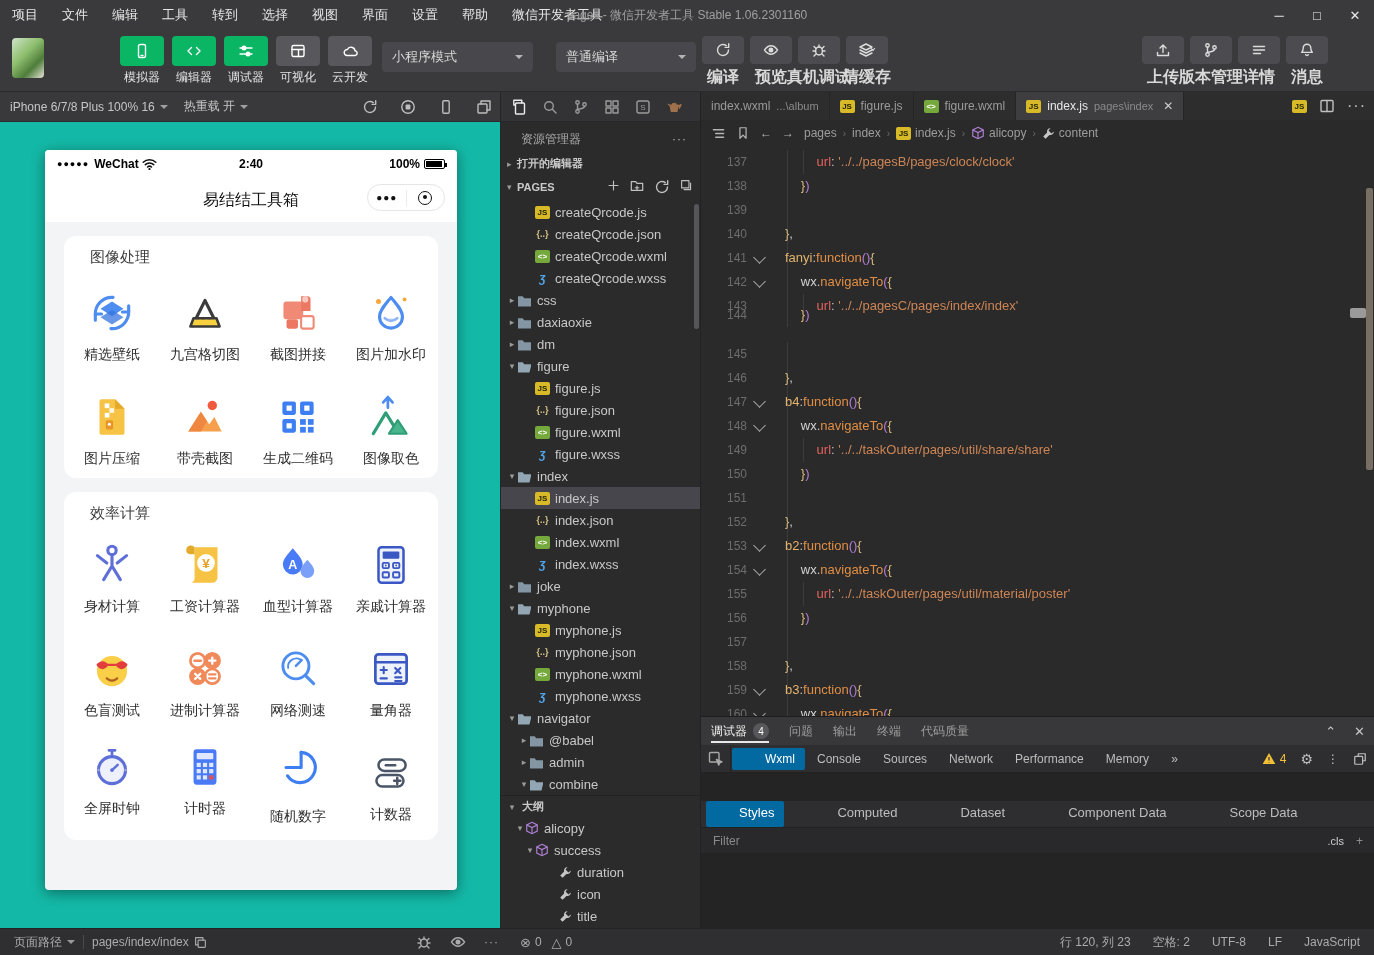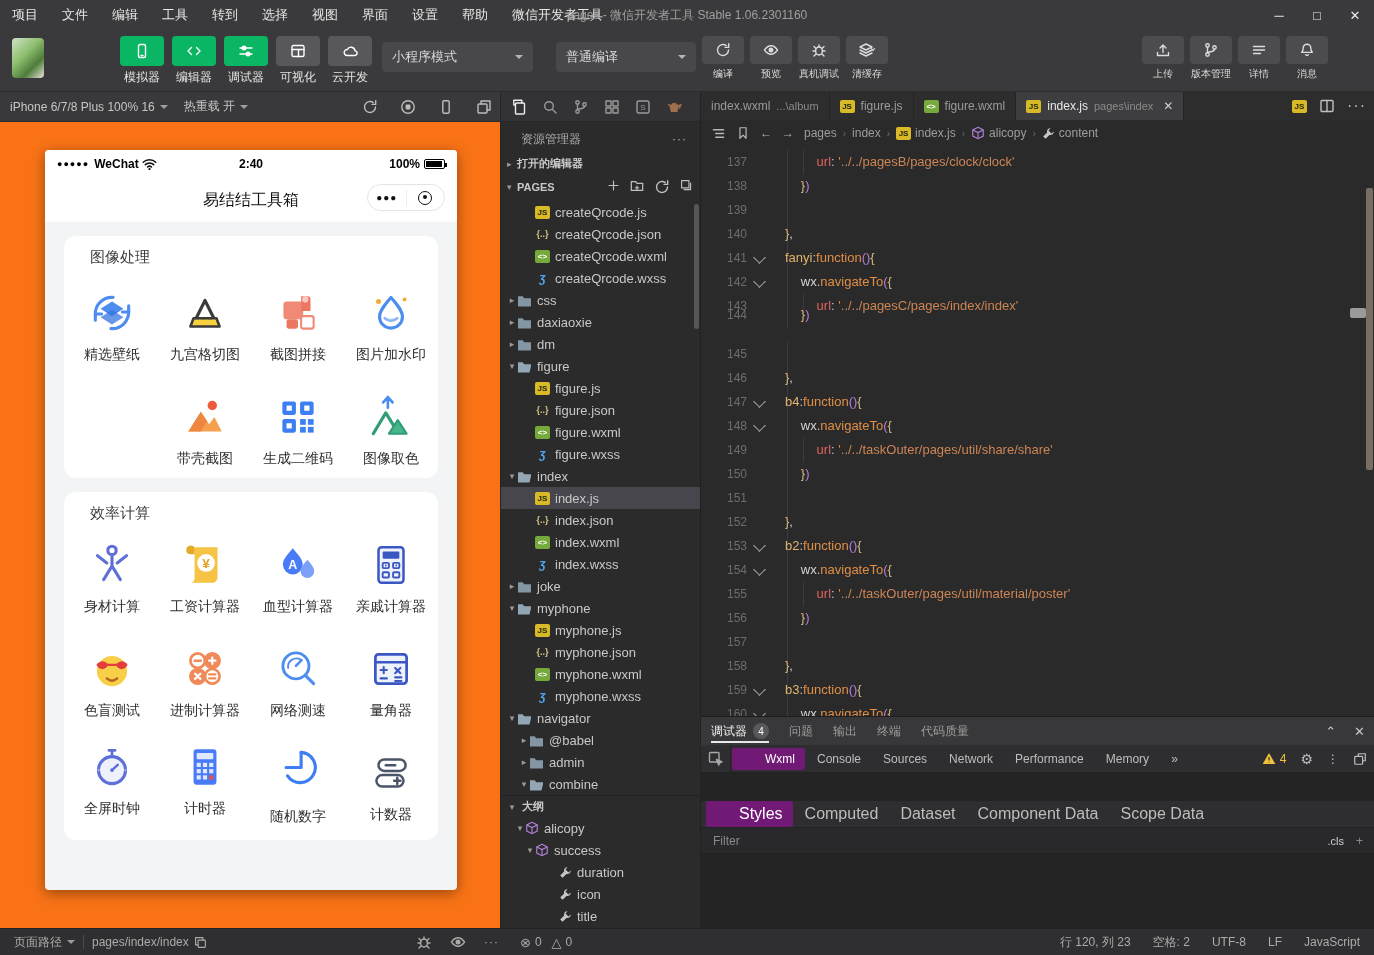--- a/index.html
+++ b/index.html
@@ -19,24 +19,24 @@
   .tool-group{position:absolute;top:6px;display:flex;gap:4px;}
   .tool-btn{width:48px;display:flex;flex-direction:column;align-items:center;gap:3px;cursor:pointer;}
   .tool-btn .box{width:44px;height:30px;border-radius:4px;display:flex;align-items:center;justify-content:center;color:#fff;}
   .tool-btn .box.on{background:#0ab564;}
   .tool-btn .box.off{background:#58585c;}
   .tool-btn .lbl{font-size:12px;color:#e3e3e3;white-space:nowrap;}
   .select{position:absolute;top:12px;height:30px;background:#48484c;border-radius:4px;color:#d8d8d8;font-size:13px;display:flex;align-items:center;padding:0 10px;cursor:pointer;}
   .select .caret{margin-left:auto;border:4px solid transparent;border-top-color:#b5b5b5;margin-top:4px;}
   .icon-btn-col{width:46px;display:flex;flex-direction:column;align-items:center;gap:3px;cursor:pointer;}
   .icon-btn-col .box{width:42px;height:28px;border-radius:4px;background:#4c4c50;display:flex;align-items:center;justify-content:center;color:#dcdcdc;}
-  .icon-btn-col .lbl{font-size:10px;color:#d9d9d9;white-space:nowrap;}
+  .icon-btn-col .lbl{font-size:16px;color:#d9d9d9;white-space:nowrap;font-weight:bold;}
 
   
-  .simulator{position:absolute;left:0;top:92px;width:500px;height:836px;background:#f97316;}
+  .simulator{position:absolute;left:0;top:92px;width:500px;height:836px;background:#14b8a6;}
   .sim-toolbar{position:absolute;left:0;top:0;width:500px;height:30px;background:#39393b;border-bottom:1px solid #2c2c2e;display:flex;align-items:center;font-size:12px;color:#c6c6c6;}
   .sim-dd{padding:0 6px 0 10px;display:flex;align-items:center;gap:5px;cursor:pointer;white-space:nowrap;}
   .sim-dd .caret{border:4px solid transparent;border-top-color:#9f9f9f;margin-top:4px;}
   .sim-icons{position:absolute;right:8px;top:0;height:30px;display:flex;align-items:center;gap:22px;color:#bdbdbd;}
 
   .phone{position:absolute;left:45px;top:58px;width:412px;height:740px;background:#f3f4f6;border-radius:4px;box-shadow:0 3px 14px rgba(0,0,0,.4);overflow:hidden;}
   .p-status{position:absolute;left:0;top:0;width:412px;height:28px;background:#fff;display:flex;align-items:center;font-size:12px;color:#000;font-weight:bold;}
   .p-dots{letter-spacing:1px;font-size:9px;margin-left:12px;}
   .p-time{position:absolute;left:50%;transform:translateX(-50%);}
   .p-batt{position:absolute;right:12px;display:flex;align-items:center;gap:4px;}
@@ -110,24 +110,24 @@
   .debugger{position:absolute;left:0;top:624px;width:674px;height:212px;background:#242425;border-top:1px solid #1d1d1f;}
   .dbg-tabs{position:absolute;left:0;top:0;width:674px;height:28px;background:#38383a;display:flex;align-items:center;font-size:12px;color:#9d9d9d;}
   .dbg-tab{padding:0 10px;height:28px;display:flex;align-items:center;gap:6px;cursor:pointer;position:relative;}
   .dbg-tab.active{color:#f0f0f0;}
   .dbg-tab.active::after{content:"";position:absolute;left:10px;right:10px;bottom:2px;height:2px;background:#e8e8e8;}
   .badge{width:16px;height:16px;border-radius:50%;background:#58585c;color:#fff;font-size:10px;display:flex;align-items:center;justify-content:center;}
   .dbg-winbtns{position:absolute;right:10px;display:flex;gap:18px;color:#c5c5c5;font-size:13px;}
   .devtools{position:absolute;left:0;top:28px;width:674px;height:28px;background:#2e2e30;border-bottom:1px solid #222;display:flex;align-items:center;font-size:12px;color:#bdbdbd;}
   .dt-inspect{width:30px;height:28px;display:flex;align-items:center;justify-content:center;border-right:1px solid #242426;color:#a8a8a8;}
   .dt-tab{padding:4px 10px;margin:0 1px;cursor:pointer;border-radius:2px;}
-  .dt-tab.active{background:#701a75;color:#fff;padding-left:33px;}
+  .dt-tab.active{background:#0369a1;color:#fff;padding-left:33px;}
   .dt-right{position:absolute;right:8px;display:flex;align-items:center;gap:14px;}
   .warn{color:#f2c037;display:flex;align-items:center;gap:4px;font-size:12px;}
-  .styles-row{position:absolute;left:0;top:84px;width:674px;height:27px;background:#2e2e30;border-bottom:1px solid #222;display:flex;align-items:center;font-size:16px;color:#bdbdbd;padding-left:4px;}
+  .styles-row{position:absolute;left:0;top:84px;width:674px;height:27px;background:#2e2e30;border-bottom:1px solid #222;display:flex;font-size:13px;color:#bdbdbd;padding-left:4px;gap:41px;}
   .filter-row{position:absolute;left:0;top:111px;width:674px;height:26px;background:#29292b;border-bottom:1px solid #222;display:flex;align-items:center;font-size:12px;color:#8a8a8a;padding:0 12px;}
   .filter-row .cls{margin-left:auto;color:#cfcfcf;font-size:11px;}
   .filter-row .plus{margin-left:12px;color:#8a8a8a;}
 
   
   .statusbar{position:absolute;left:0;top:928px;width:1374px;height:27px;background:#2f2f31;border-top:1px solid #232325;display:flex;align-items:center;font-size:12px;color:#ababab;}
   .sb{display:flex;align-items:center;gap:5px;padding:0 8px;white-space:nowrap;}
   .sb .caret{border:4px solid transparent;border-top-color:#9a9a9a;margin-top:4px;}
   .sb-divider{width:1px;height:14px;background:#4a4a4c;}
   .sb-right{margin-left:auto;display:flex;align-items:center;gap:22px;padding-right:14px;}
@@ -403,20 +403,34 @@
             <div class="app-item" style="left: 281px; top: 52px;">
               <div>
                 <svg viewBox="0 0 48 48" fill="none" stroke-linecap="round" stroke-linejoin="round" width="50" height="50">
                   <path d="M24 9c6 7.5 11 12.5 11 18.5a11 11 0 1 1-22 0C13 21.5 18 16.5 24 9Z" stroke="#4d8df0" stroke-width="3"></path>
                   <circle cx="12" cy="13" r="2.4" fill="#f7a83c"></circle>
                   <circle cx="37" cy="11" r="1.9" fill="#f7a83c"></circle>
                   <path d="M18 29q6 5 12 0" stroke="#8fb4f5" stroke-width="2.6" fill="#dce9fd"></path>
                 </svg>
               </div>
               <div class="al">图片加水印</div>
+            </div>
+            <div class="app-item" style="left: 2px; top: 156px;">
+              <div>
+                <svg viewBox="0 0 48 48" fill="none" stroke-linecap="round" stroke-linejoin="round" width="50" height="50">
+                  <path d="M14 7h13l9 9v23a2 2 0 0 1-2 2H14a2 2 0 0 1-2-2V9a2 2 0 0 1 2-2Z" fill="#f6c344"></path>
+                  <path d="M27 7l9 9h-9Z" fill="#e3a928"></path>
+                  <rect x="17" y="11" width="4.5" height="4.5" fill="#fff"></rect>
+                  <rect x="21.5" y="15.5" width="4.5" height="4.5" fill="#fff" opacity=".85"></rect>
+                  <rect x="17" y="20" width="4.5" height="4.5" fill="#fff"></rect>
+                  <rect x="18" y="27" width="7" height="9" rx="1.5" fill="#e8952a"></rect>
+                  <circle cx="21.5" cy="31" r="1.5" fill="#fff"></circle>
+                </svg>
+              </div>
+              <div class="al">图片压缩</div>
             </div>
             <div class="app-item" style="left: 95px; top: 156px;">
               <div>
                 <svg viewBox="0 0 48 48" fill="none" stroke-linecap="round" stroke-linejoin="round" width="50" height="50">
                   <circle cx="31" cy="13" r="4.5" fill="#f05a3c"></circle>
                   <path d="M8 38 20 19l8 12 5-7 7 14Z" fill="#f6a04d"></path>
                   <path d="M8 38 20 19l6 9-6 10Z" fill="#ef8740"></path>
                 </svg>
               </div>
               <div class="al">带壳截图</div>

